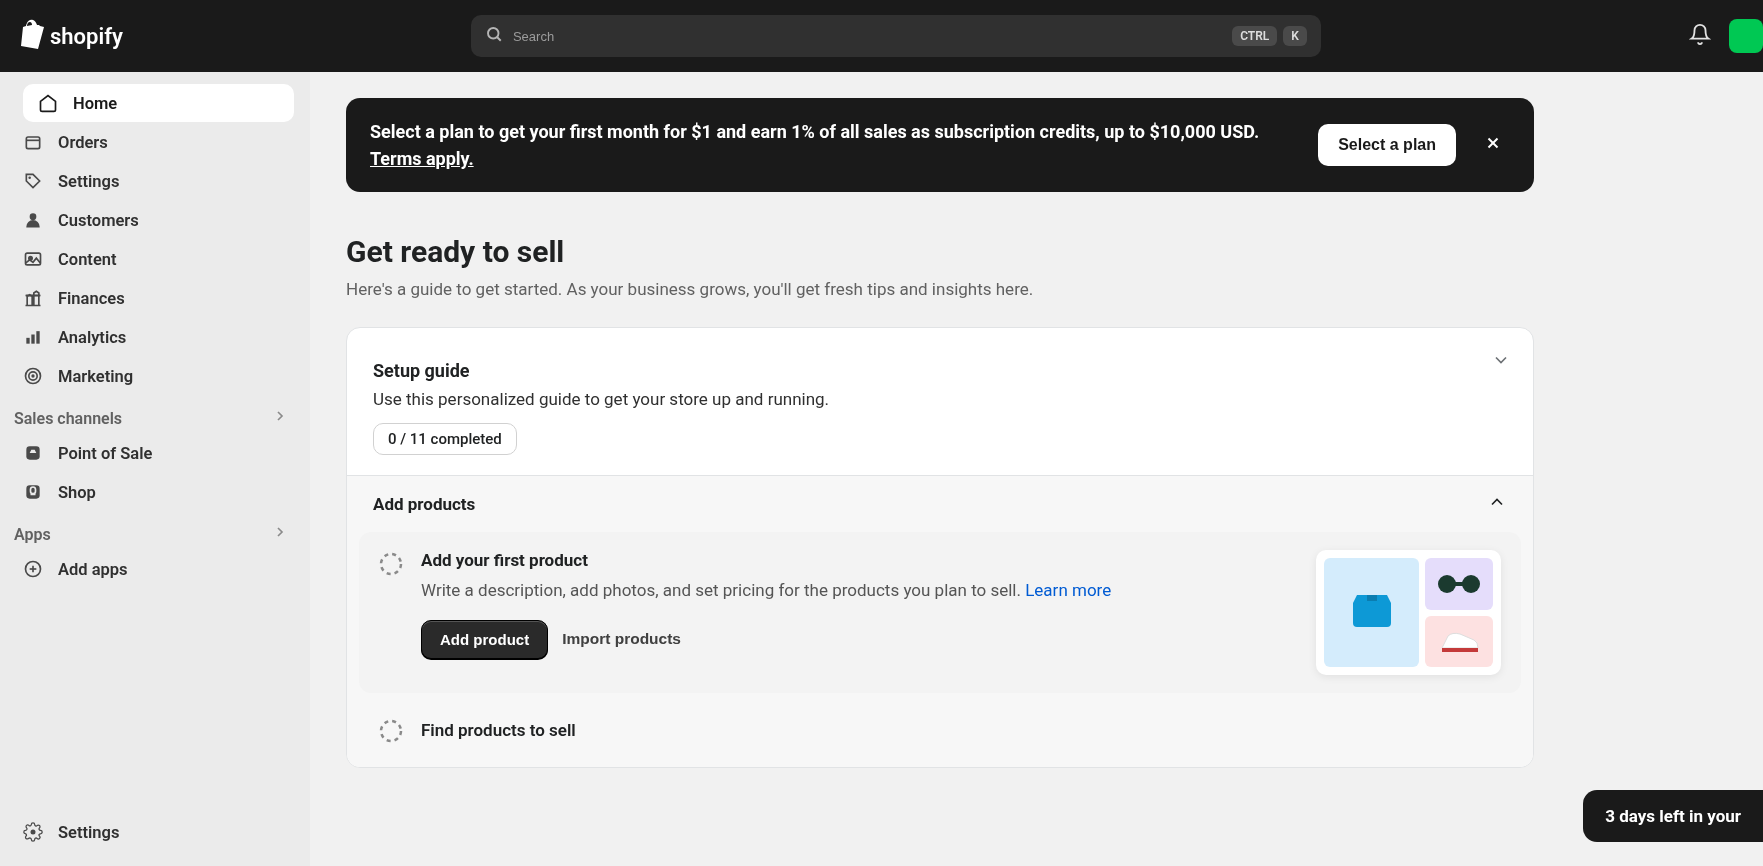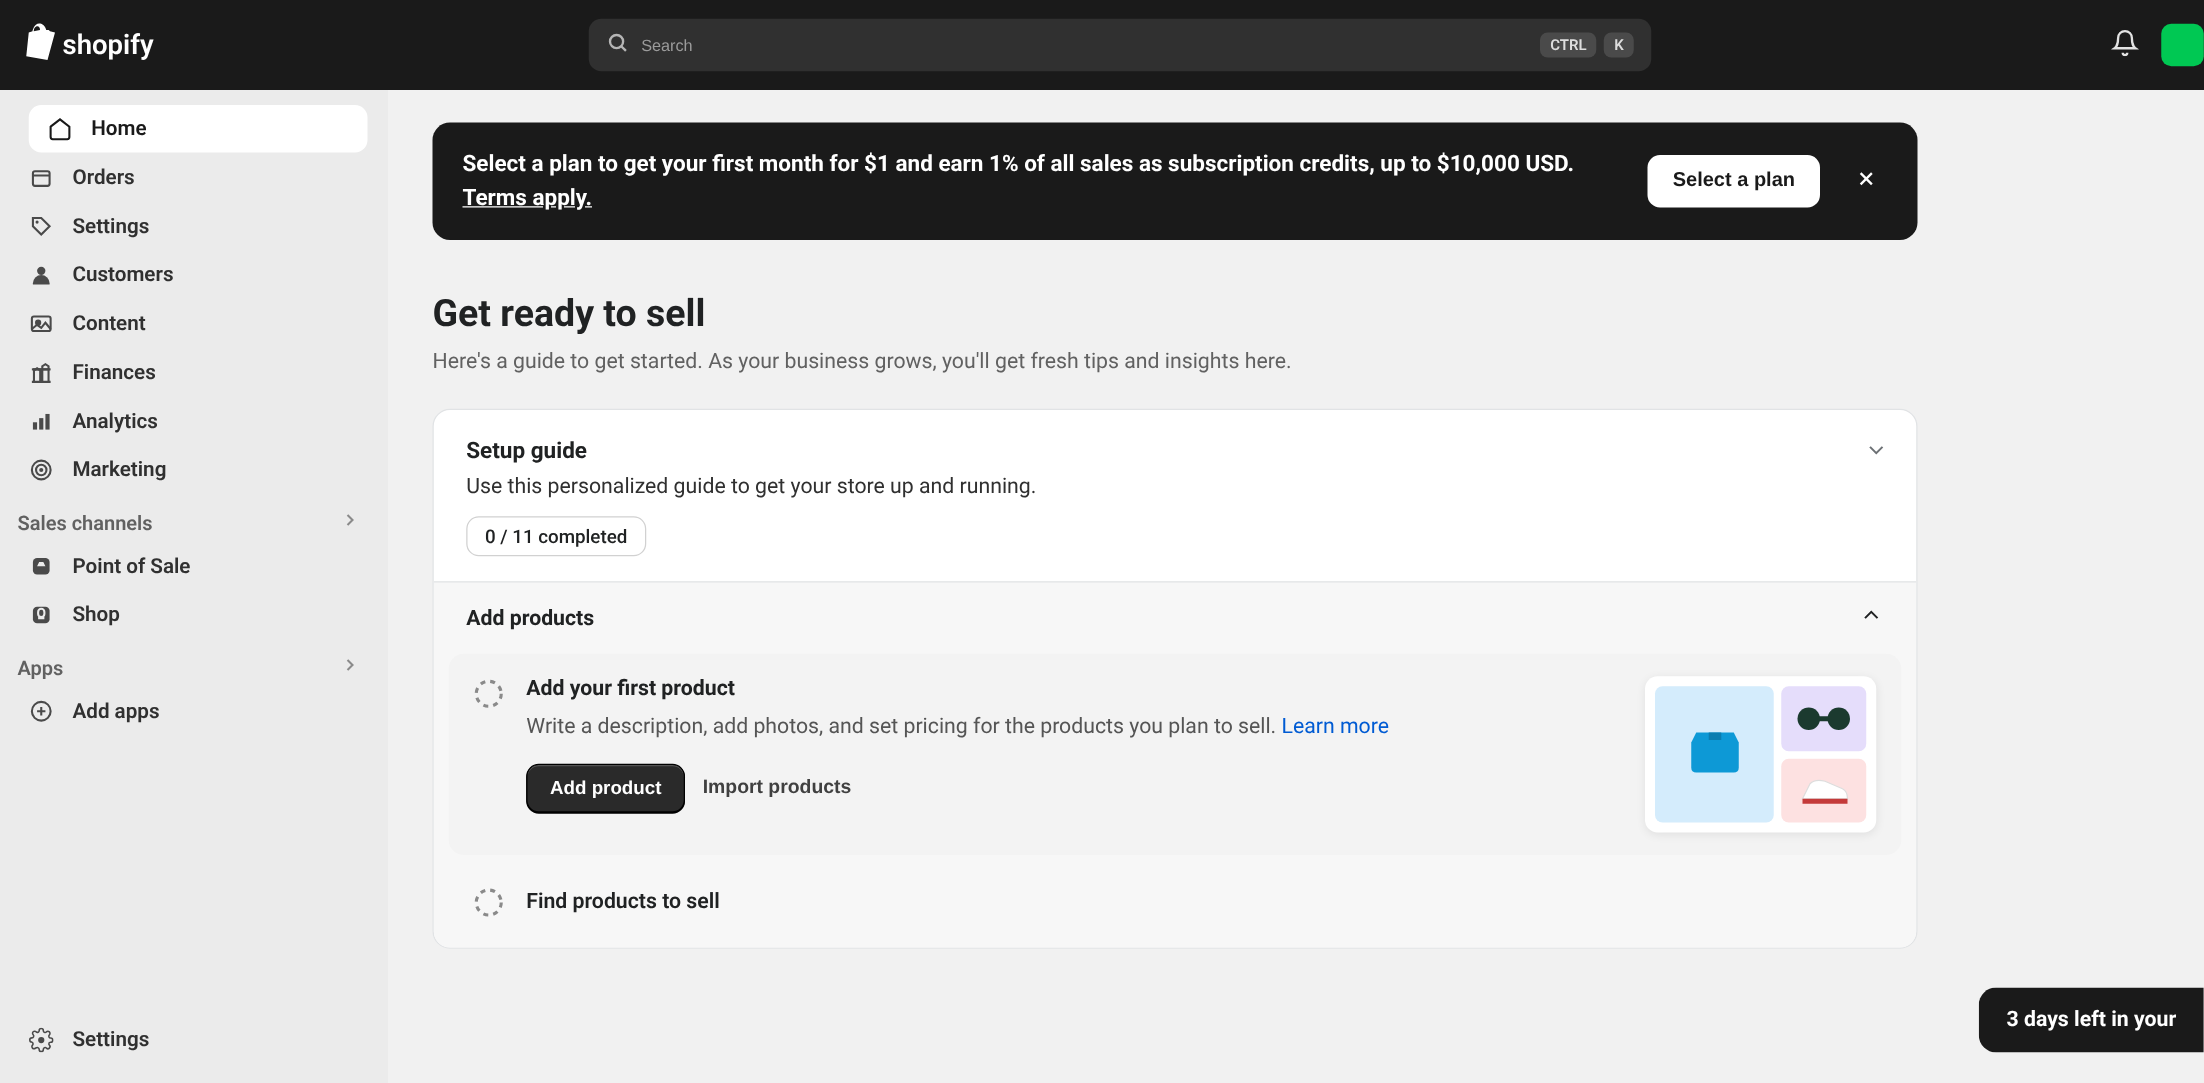--- a/index.html
+++ b/index.html
@@ -37,21 +37,21 @@
     .banner-text { flex: 1; font-size: 18px; font-weight: 700; line-height: 1.5; }
     .banner-text a { color: #fff; text-decoration: underline; }
     .banner-btn { background: #fff; color: #1a1a1a; border: none; border-radius: 10px; padding: 12px 20px; font-weight: 700; font-size: 16px; cursor: pointer; }
     .banner-close { color: #fff; cursor: pointer; padding: 8px; font-size: 20px; }
     
     .hero { margin: 42px 0 28px; }
     .hero h1 { font-size: 30px; font-weight: 700; margin-bottom: 10px; }
     .hero p { color: #616161; font-size: 17px; }
     
     .card { background: #fff; border-radius: 14px; border: 1px solid #e1e3e5; overflow: hidden; }
-    .card-head { padding: 22px 26px 20px; position: relative; }
+    .card-head { padding: 32px 26px 20px; position: relative; }
     .card-head h2 { font-size: 18px; font-weight: 700; margin-bottom: 8px; }
     .card-head p { color: #303030; font-size: 17px; margin-bottom: 14px; }
     .badge { display: inline-block; border: 1px solid #d1d1d1; border-radius: 10px; padding: 6px 14px; font-size: 15px; font-weight: 500; }
     .collapse-top { position: absolute; right: 22px; top: 22px; color: #6d7175; cursor: pointer; }
     
     .acc-section { border-top: 1px solid #e1e3e5; background: #f7f7f7; }
     .acc-head { display: flex; align-items: center; justify-content: space-between; padding: 16px 26px; font-weight: 700; font-size: 17px; cursor: pointer; }
     .acc-body { padding: 0 12px 12px; }
     
     .task { background: #f3f3f3; border-radius: 12px; padding: 18px 20px; display: flex; gap: 18px; margin-bottom: 12px; }

